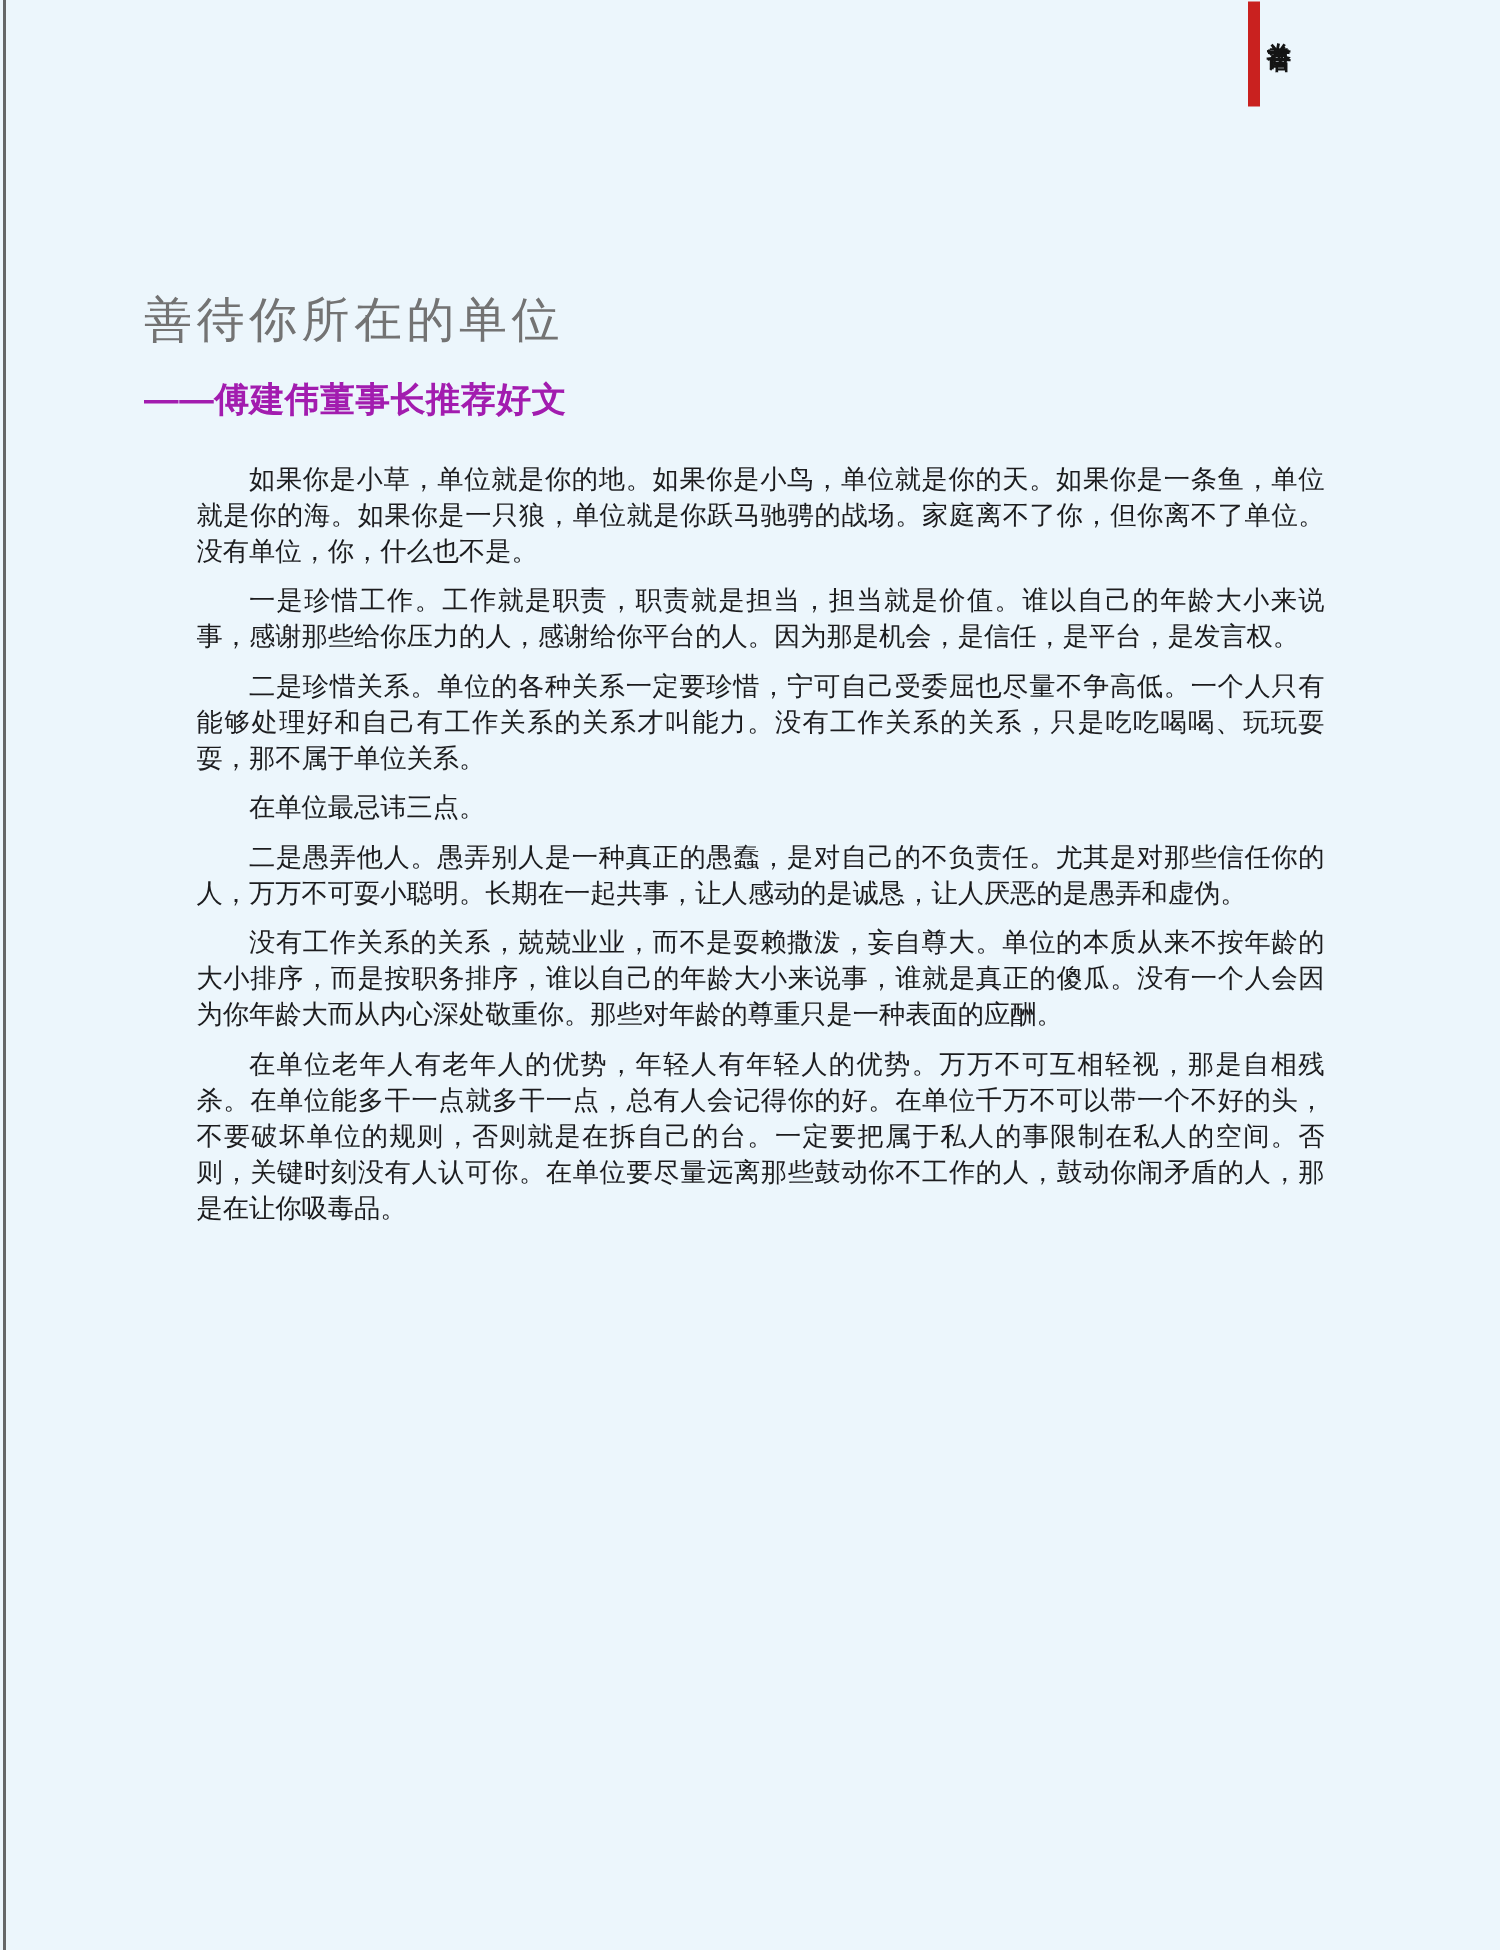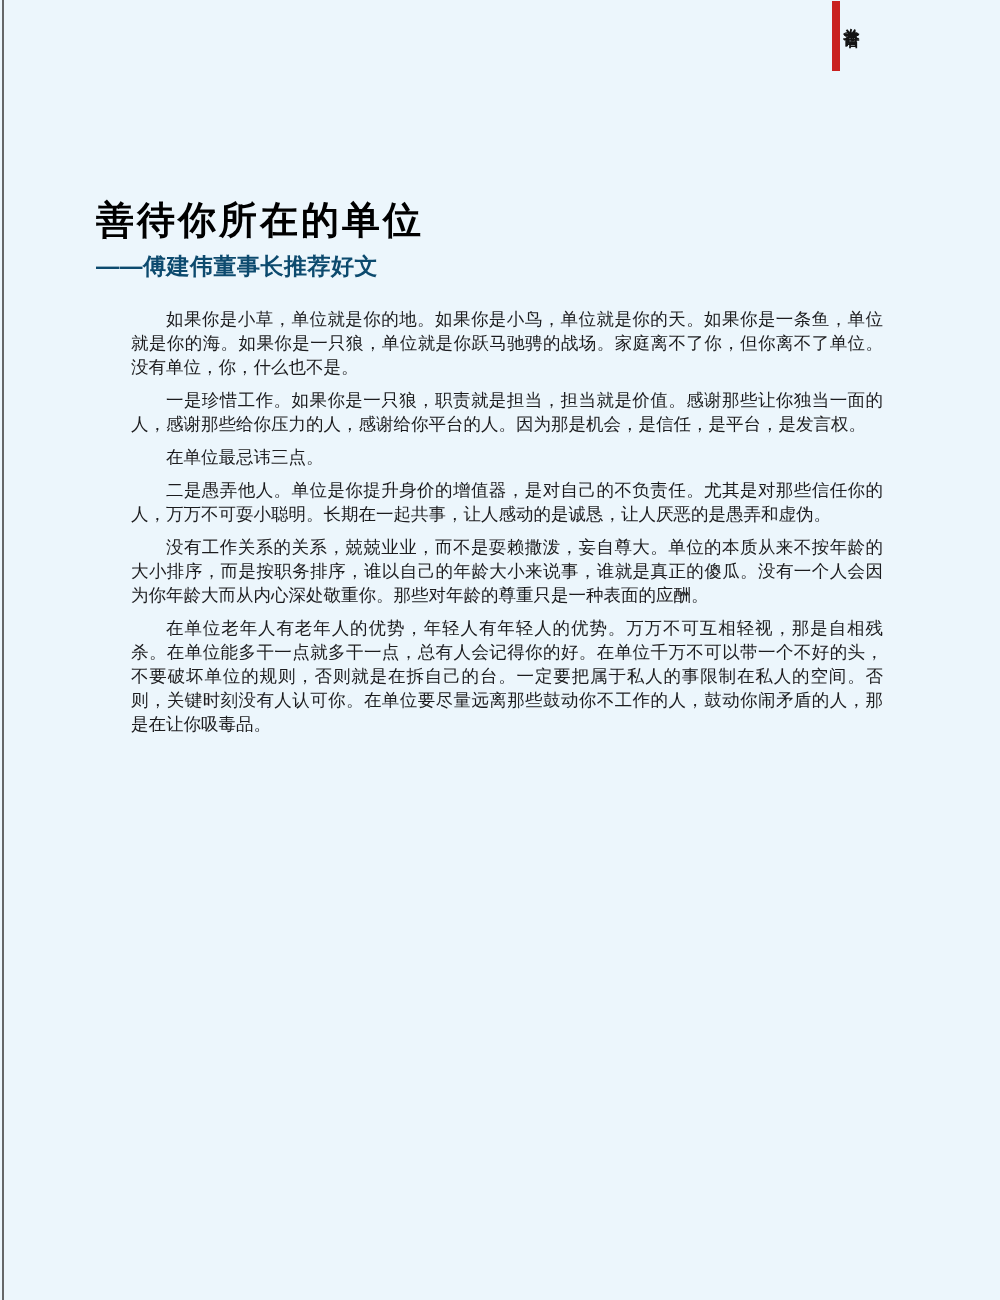--- a/index.html
+++ b/index.html
@@ -38,35 +38,35 @@
     font-size: 16px;
     font-weight: 700;
     letter-spacing: 2px;
     color: #141414;
     line-height: 1.1;
   }
   .article-title {
     position: absolute;
     left: 96px; top: 176px;
     font-family: "Liberation Sans", "DejaVu Sans", sans-serif;
-    font-weight: 700;
-    font-size: 38px;
+    font-weight: 400;
+    font-size: 32px;
     letter-spacing: 3px;
-    color: #000000;
+    color: #737373;
     line-height: 1;
     white-space: nowrap;
   }
   .article-subtitle {
     position: absolute;
     left: 96px; top: 236px;
     font-family: "Liberation Sans", "DejaVu Sans", sans-serif;
     font-weight: 700;
     font-size: 23px;
     letter-spacing: .5px;
-    color: #0c4a6e;
+    color: #a21caf;
     line-height: 1;
     white-space: nowrap;
   }
   .article-body {
     position: absolute;
     left: 131px; top: 307px;
     width: 770px;
     font-size: 17.5px;
     line-height: 24px;
     color: #1c1c1e;
@@ -85,19 +85,20 @@
 
   <div class="ribbon"></div>
   <div class="ribbon-label">卷首语</div>
 
   <h1 class="article-title">善待你所在的单位</h1>
 
   <h2 class="article-subtitle">——傅建伟董事长推荐好文</h2>
 
   <div class="article-body">
       <p class="para">如果你是小草，单位就是你的地。如果你是小鸟，单位就是你的天。如果你是一条鱼，单位就是你的海。如果你是一只狼，单位就是你跃马驰骋的战场。家庭离不了你，但你离不了单位。没有单位，你，什么也不是。</p>
-      <p class="para">一是珍惜工作。如果你是一只狼，职责就是担当，担当就是价值。感谢那些让你独当一面的人，感谢那些给你压力的人，感谢给你平台的人。因为那是机会，是信任，是平台，是发言权。</p>
+      <p class="para">一是珍惜工作。工作就是职责，职责就是担当，担当就是价值。谁以自己的年龄大小来说事，感谢那些给你压力的人，感谢给你平台的人。因为那是机会，是信任，是平台，是发言权。</p>
+      <p class="para">二是珍惜关系。单位的各种关系一定要珍惜，宁可自己受委屈也尽量不争高低。一个人只有能够处理好和自己有工作关系的关系才叫能力。没有工作关系的关系，只是吃吃喝喝、玩玩耍耍，那不属于单位关系。</p>
       <p class="para">在单位最忌讳三点。</p>
-      <p class="para">二是愚弄他人。单位是你提升身价的增值器，是对自己的不负责任。尤其是对那些信任你的人，万万不可耍小聪明。长期在一起共事，让人感动的是诚恳，让人厌恶的是愚弄和虚伪。</p>
+      <p class="para">二是愚弄他人。愚弄别人是一种真正的愚蠢，是对自己的不负责任。尤其是对那些信任你的人，万万不可耍小聪明。长期在一起共事，让人感动的是诚恳，让人厌恶的是愚弄和虚伪。</p>
       <p class="para">没有工作关系的关系，兢兢业业，而不是耍赖撒泼，妄自尊大。单位的本质从来不按年龄的大小排序，而是按职务排序，谁以自己的年龄大小来说事，谁就是真正的傻瓜。没有一个人会因为你年龄大而从内心深处敬重你。那些对年龄的尊重只是一种表面的应酬。</p>
       <p class="para">在单位老年人有老年人的优势，年轻人有年轻人的优势。万万不可互相轻视，那是自相残杀。在单位能多干一点就多干一点，总有人会记得你的好。在单位千万不可以带一个不好的头，不要破坏单位的规则，否则就是在拆自己的台。一定要把属于私人的事限制在私人的空间。否则，关键时刻没有人认可你。在单位要尽量远离那些鼓动你不工作的人，鼓动你闹矛盾的人，那是在让你吸毒品。</p>
     </div>
 </div>
 
 </body></html>

